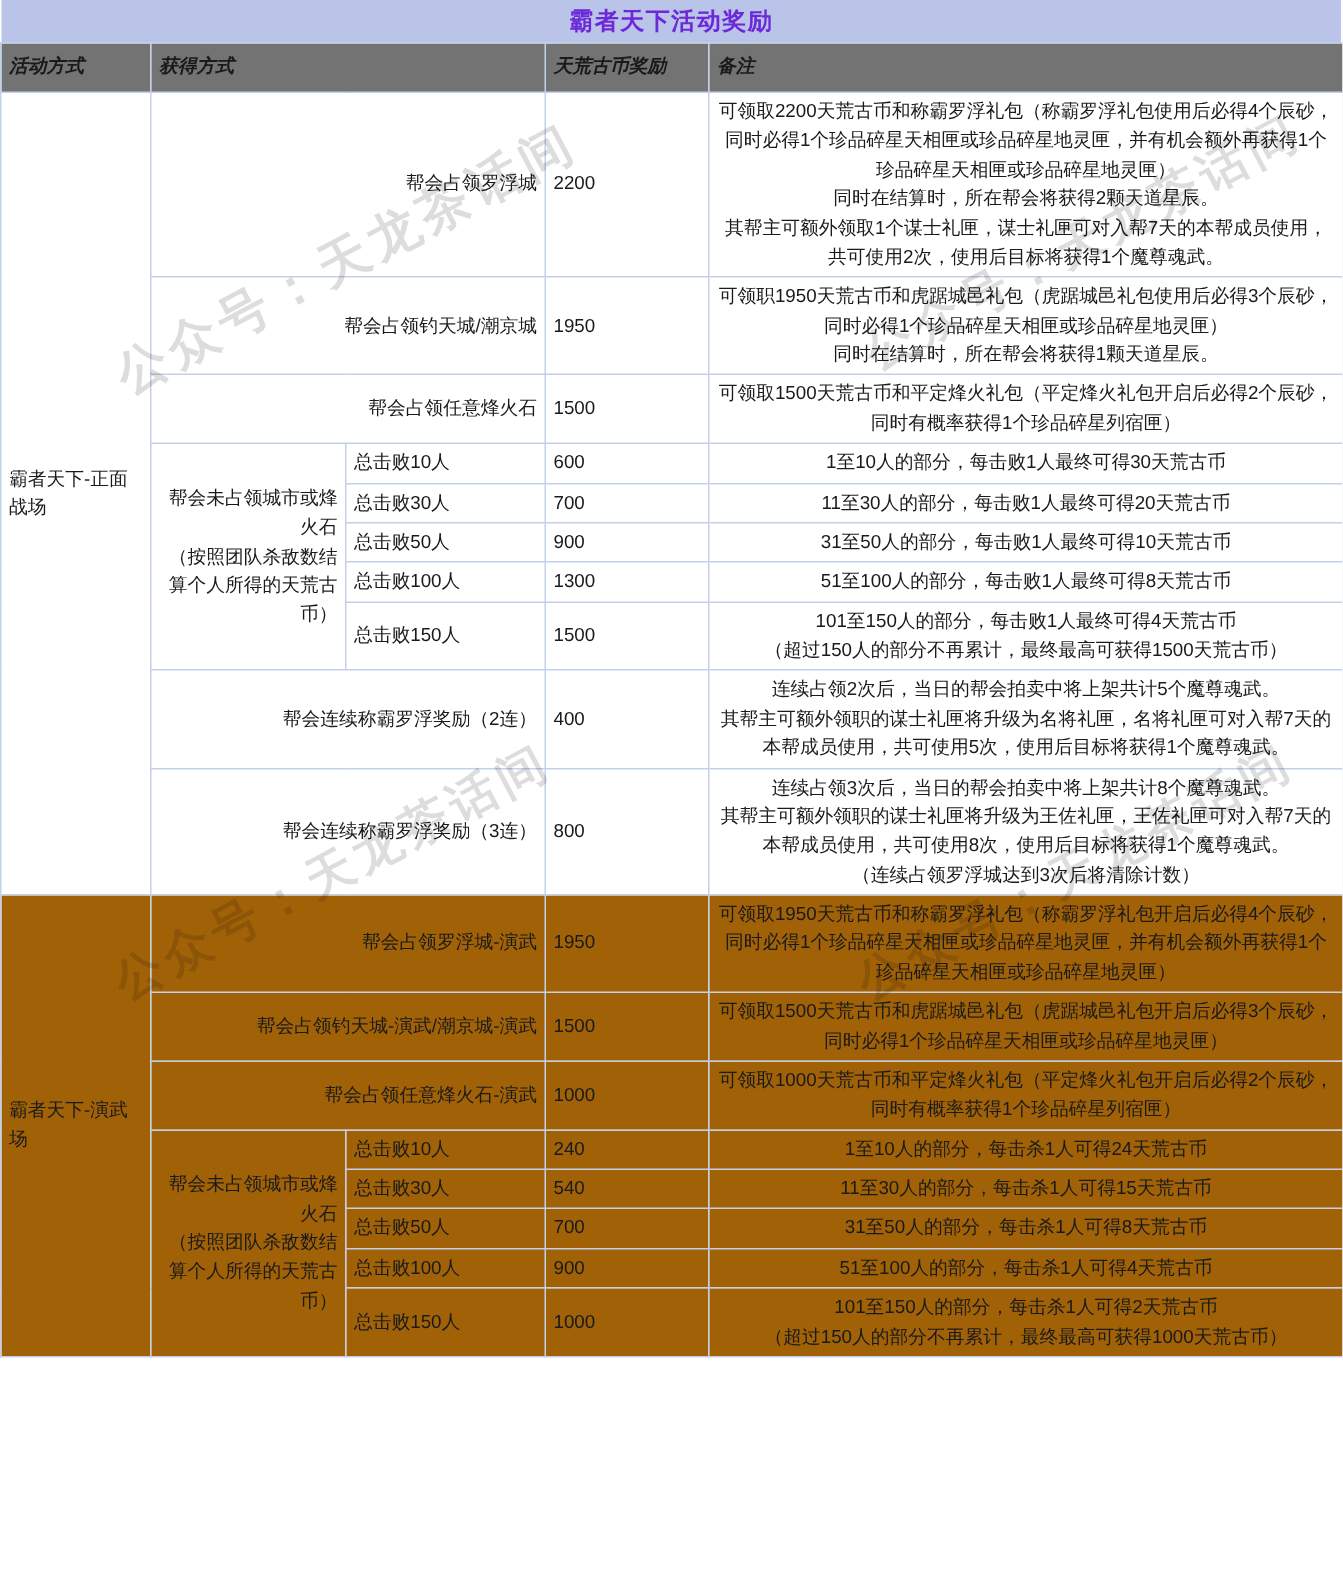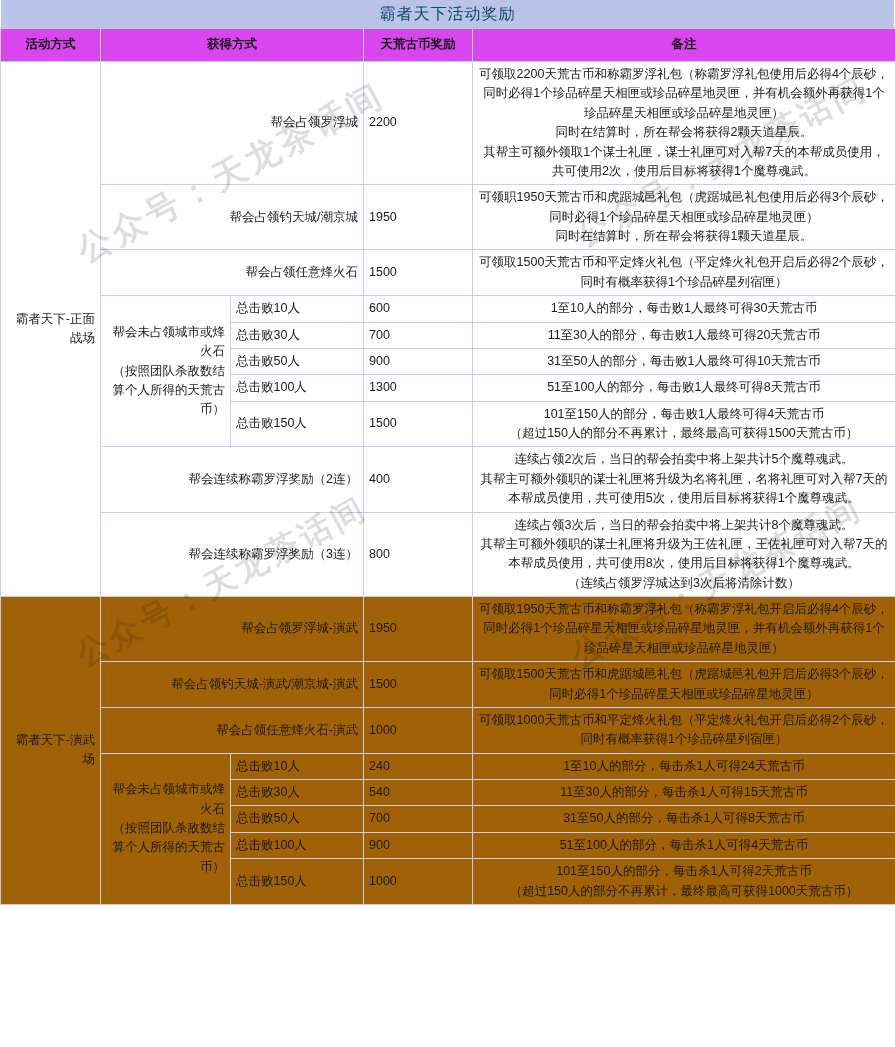--- a/index.html
+++ b/index.html
@@ -45,23 +45,23 @@
     z-index: 2;
     height: 28px;
     background: #b9c4e8;
     border-left: 1px solid #ffffff;
     border-right: 1px solid #ffffff;
     display: flex;
     align-items: center;
     justify-content: center;
   }
   .title-text {
-    color: #0c4a6e;
+    color: #6d28d9;
     font-size: 16px;
-    font-weight: 400;
+    font-weight: 700;
     letter-spacing: 1px;
   }
 
   
   table.grid {
     position: relative;
     z-index: 3;
     border-collapse: collapse;
     width: 895px;
     table-layout: fixed;
@@ -77,34 +77,35 @@
     border: 1px solid #c3d0ea;
     font-size: 12.5px;
     color: #1a1a1a;
     padding: 3px 5px;
     vertical-align: middle;
     line-height: 1.55;
     word-break: break-all;
   }
 
   thead th {
-    background: #d946ef;
+    background: #737373;
     color: #ffffff;
     font-weight: 700;
     font-size: 13px;
-    text-align: center;
+    text-align: left;
     height: 26px;
     padding: 2px 4px;
     border: 1px solid #ffffff;
+    font-style: italic;
   }
 
   td.ctr { text-align: left; }
 
   td.cat {
-    text-align: right;
+    text-align: left;
     font-size: 12.5px;
     line-height: 1.6;
   }
   td.way {
     text-align: right;
     line-height: 1.7;
   }
   td.amt {
     text-align: left;
     font-size: 13px;

